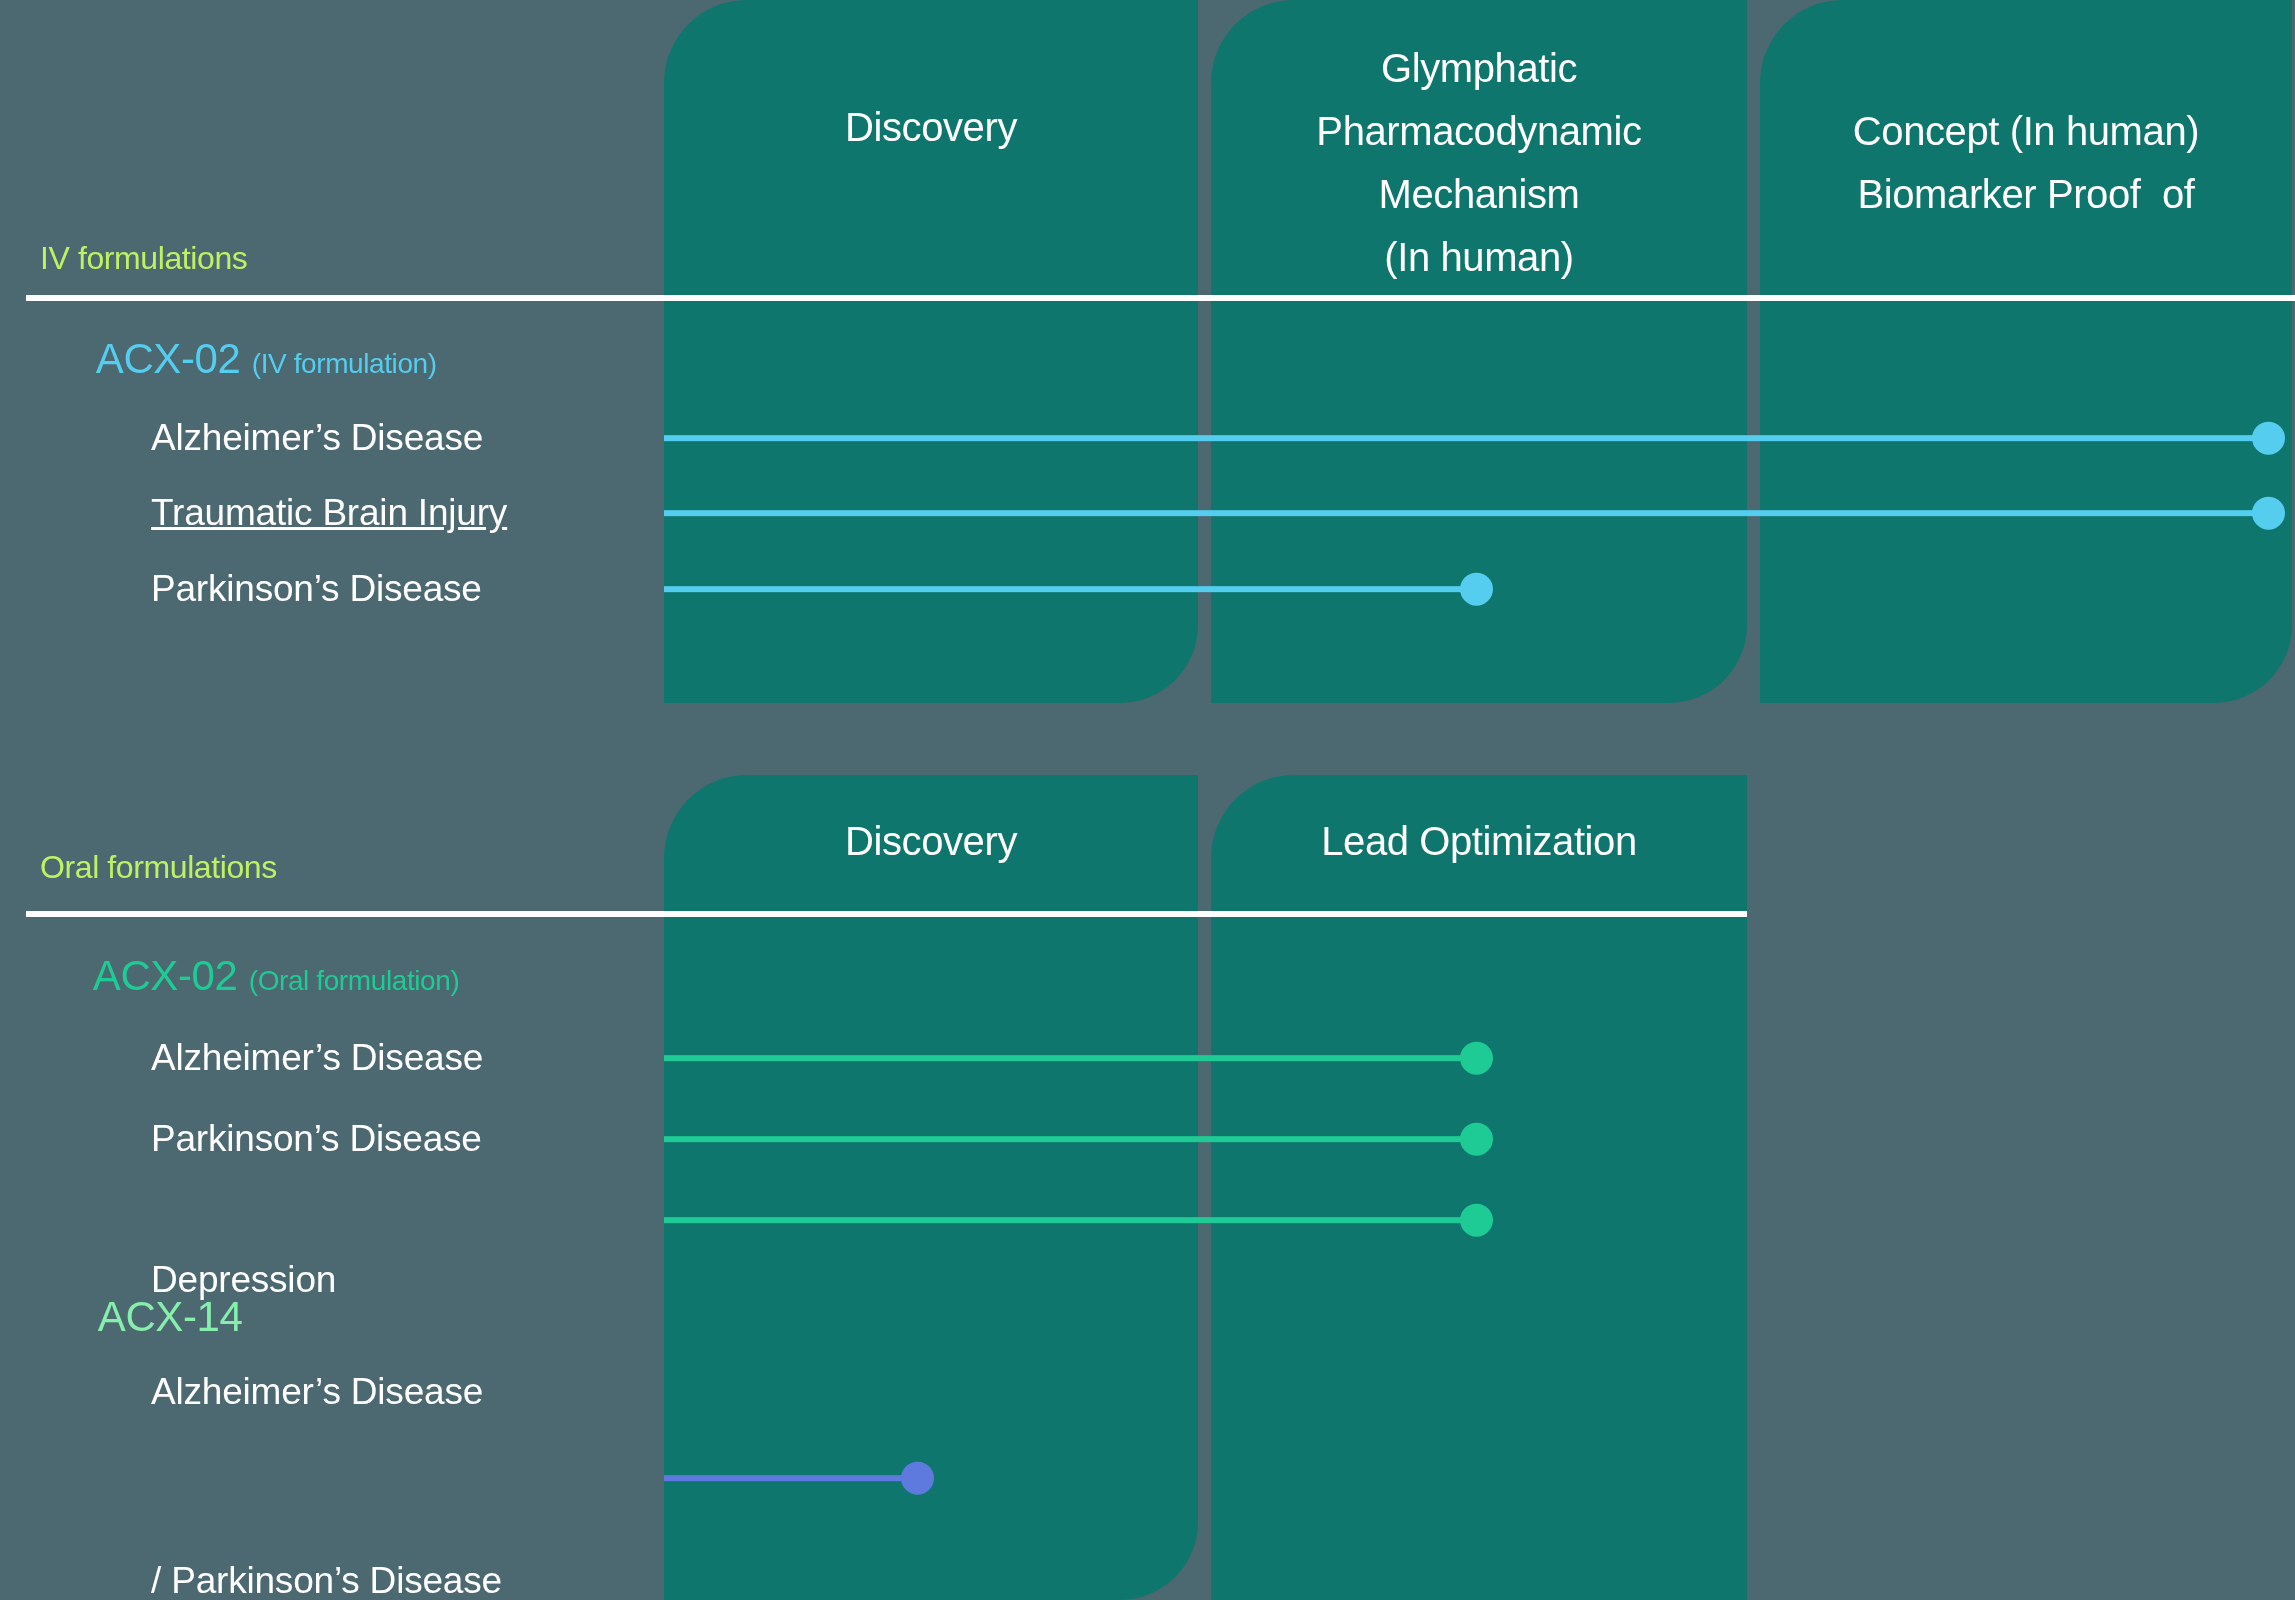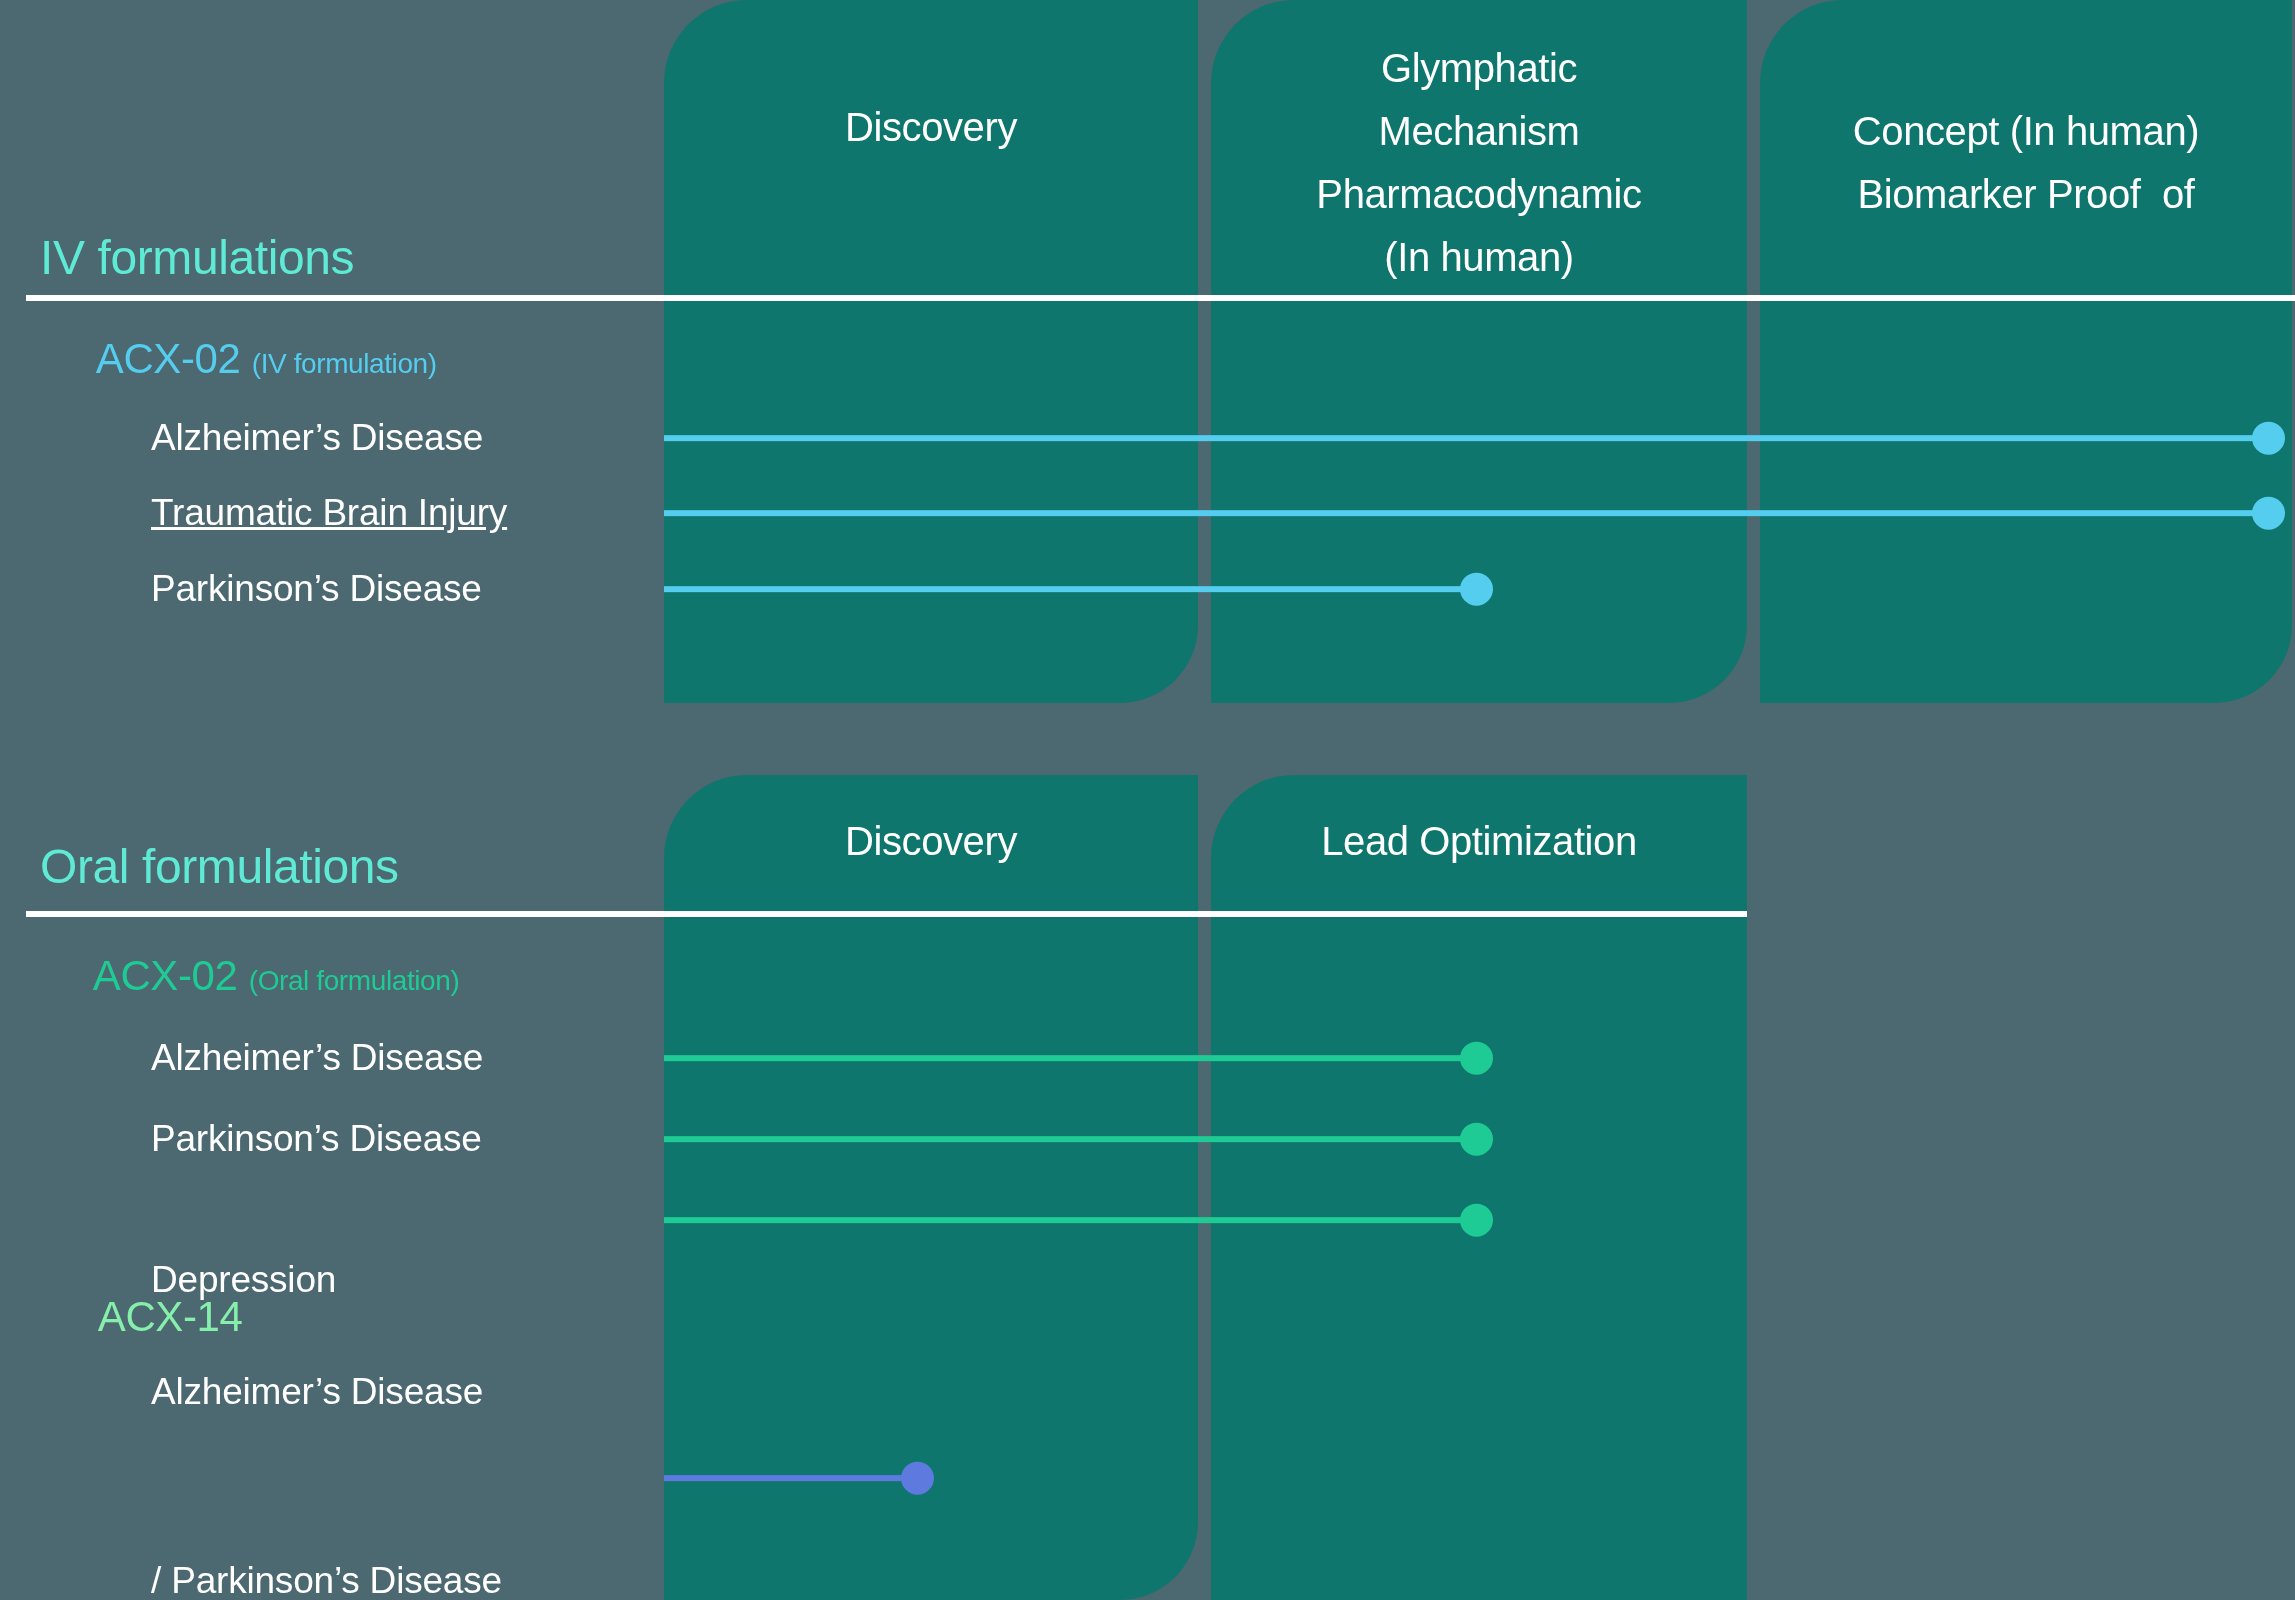--- a/index.html
+++ b/index.html
@@ -9,21 +9,21 @@
     font-family:"Liberation Sans", sans-serif;
     -webkit-font-smoothing:antialiased;
   }
   .panel{
     position:absolute;background:#0f766e;
     border-radius:83px 0 78px 0;
   }
   .col-head{position:absolute;left:0;right:0;text-align:center;color:#FFFFFF;}
   .col-line{white-space:pre;font-size:40px;line-height:63px;letter-spacing:-0.4px;}
   .sec-title{
-    position:absolute;color:#5eead4;font-size:48px;line-height:50px;
+    position:absolute;color:#bef264;font-size:32px;line-height:50px;
     letter-spacing:-0.4px;white-space:pre;
   }
   .rule{position:absolute;height:6.4px;background:#FFFFFF;}
   .prog-label{
     position:absolute;font-size:42px;letter-spacing:-0.4px;white-space:pre;
     transform:translateY(-50%);
   }
   .prog-label .qual{font-size:28px;}
   .row-label{
     position:absolute;left:151px;color:#FFFFFF;font-size:37px;
@@ -43,22 +43,22 @@
 
   <div class="panel" style="left:664px;top:0;width:534px;height:703px;">
     <div class="col-head" style="top:96px">
       <div class="col-line">Discovery</div>
     </div>
   </div>
 
   <div class="panel" style="left:1211px;top:0;width:536px;height:703px;">
     <div class="col-head" style="top:37px">
       <div class="col-line">Glymphatic</div>
+      <div class="col-line">Pharmacodynamic</div>
       <div class="col-line">Mechanism</div>
-      <div class="col-line">Pharmacodynamic</div>
       <div class="col-line">(In human)</div>
     </div>
   </div>
 
   <div class="panel" style="left:1760px;top:0;width:532px;height:703px;">
     <div class="col-head" style="top:100px">
       <div class="col-line">Concept (In human)</div>
       <div class="col-line">Biomarker Proof  of</div>
     </div>
   </div>

